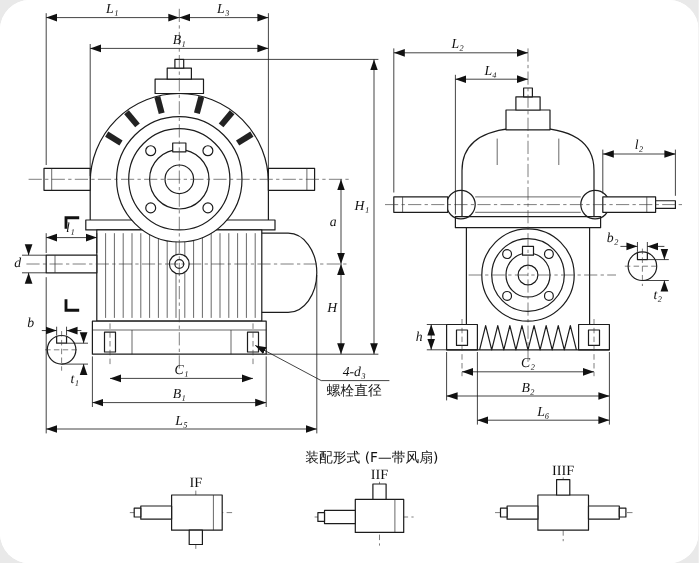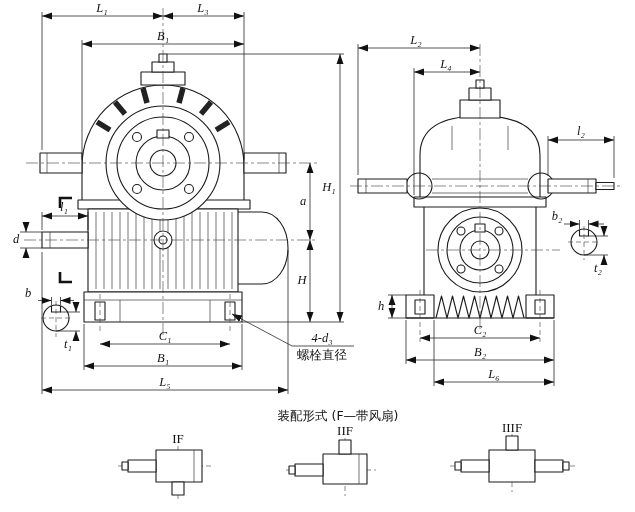--- a/index.html
+++ b/index.html
@@ -1,17 +1,17 @@
 <!DOCTYPE html>
 <html><head>
 <meta charset="utf-8">
 <style>
   html,body{margin:0;padding:0;background:#e9e9e9;}
   .page{width:635px;height:512px;background:#ffffff;position:relative;overflow:hidden;
-        font-family:"Liberation Sans","DejaVu Sans",sans-serif;}
+        font-family:"Liberation Sans","DejaVu Sans",sans-serif;border-radius:27px;}
   svg{display:block;}
   .ln{stroke:#1c1c1c;stroke-width:1.1;fill:none;stroke-linejoin:round;}
   .lnf{stroke:#1c1c1c;stroke-width:1.1;fill:#ffffff;stroke-linejoin:round;}
   .thin{stroke:#2b2b2b;stroke-width:0.65;fill:none;}
   .dim{stroke:#1c1c1c;stroke-width:0.75;fill:none;}
   .cl{stroke:#3c3c3c;stroke-width:0.6;fill:none;stroke-dasharray:12 3 3 3;}
   .cl2{stroke:#3c3c3c;stroke-width:0.6;fill:none;stroke-dasharray:5 3;}
   .vent{stroke:#222;stroke-width:5.5;fill:none;}
   .mark{stroke:#111;stroke-width:2.6;fill:none;}
   .dimtxt{font:italic 12.5px "Liberation Serif","DejaVu Serif",serif;fill:#111;}

